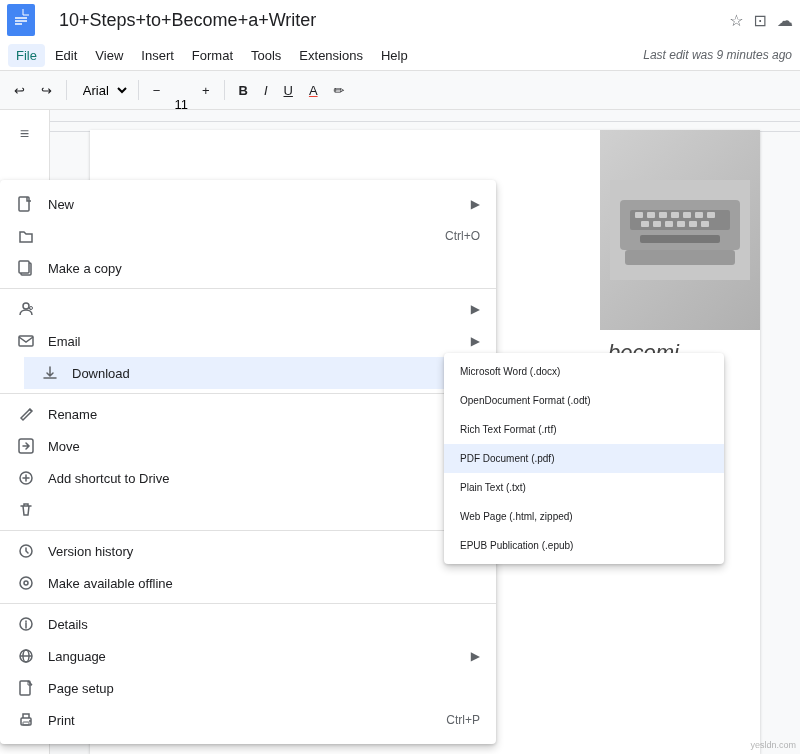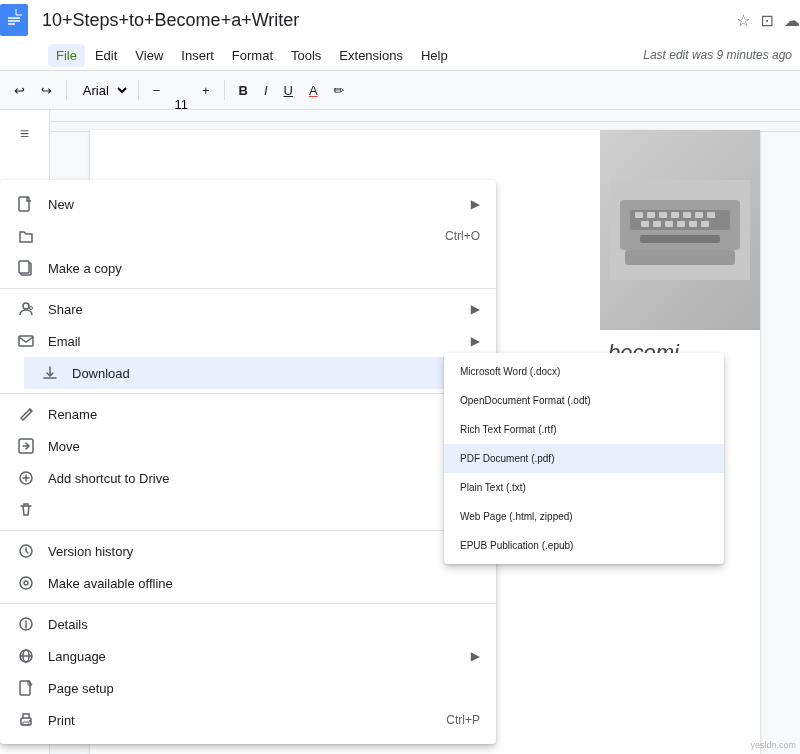--- a/index.html
+++ b/index.html
@@ -10,24 +10,24 @@
       width: 800px;
       height: 754px;
       overflow: hidden;
       position: relative;
     }
 
     
     .title-bar {
       display: flex;
       align-items: center;
-      padding: 8px 0;
+      padding: 8px 7px;
       background: #fff;
       height: 40px;
-      gap: 14px;
+      gap: 24px;
     }
     .doc-icon {
       width: 28px;
       height: 32px;
       background: #4285f4;
       border-radius: 2px;
       display: flex;
       align-items: center;
       justify-content: center;
       color: white;
@@ -57,21 +57,21 @@
       height: 30px;
       gap: 2px;
     }
     .menu-item {
       padding: 4px 8px;
       border-radius: 4px;
       cursor: pointer;
       color: #202124;
       font-size: 13px;
     }
-    .menu-item.active { background: #e8f0fe; color: #4d7c0f; margin-left: 40px; }
+    .menu-item.active { background: #e8f0fe; color: #0f766e; }
     .last-edit {
       margin-left: auto;
       color: #5f6368;
       font-size: 12px;
       font-style: italic;
     }
 
     
     .toolbar {
       display: flex;
@@ -409,21 +409,20 @@
       <div class="menu-section">
         <div class="file-menu-item">
           <span class="menu-icon">
             <svg width="16" height="16" viewBox="0 0 16 16" fill="none">
                 <circle cx="8" cy="5" r="3" stroke="#5f6368" stroke-width="1.5" fill="none"></circle>
                 <path d="M2 14c0-3 2.5-5 6-5s6 2 6 5" stroke="#5f6368" stroke-width="1.5" fill="none"></path>
                 <circle cx="13" cy="7" r="1.5" stroke="#5f6368" stroke-width="1" fill="none"></circle>
                 <path d="M11 7.5l2 1" stroke="#5f6368" stroke-width="1"></path>
               </svg>
           </span>
-          <span class="menu-label">Share</span>
           <span class="menu-arrow">▶</span>
         </div>
         <div class="file-menu-item">
           <span class="menu-icon">
             <svg width="16" height="16" viewBox="0 0 16 16" fill="none">
                 <rect x="1" y="3" width="14" height="10" rx="1" stroke="#5f6368" stroke-width="1.5" fill="none"></rect>
                 <path d="M1 4l7 5 7-5" stroke="#5f6368" stroke-width="1.5"></path>
               </svg>
           </span>
           <span class="menu-label">Email</span>

